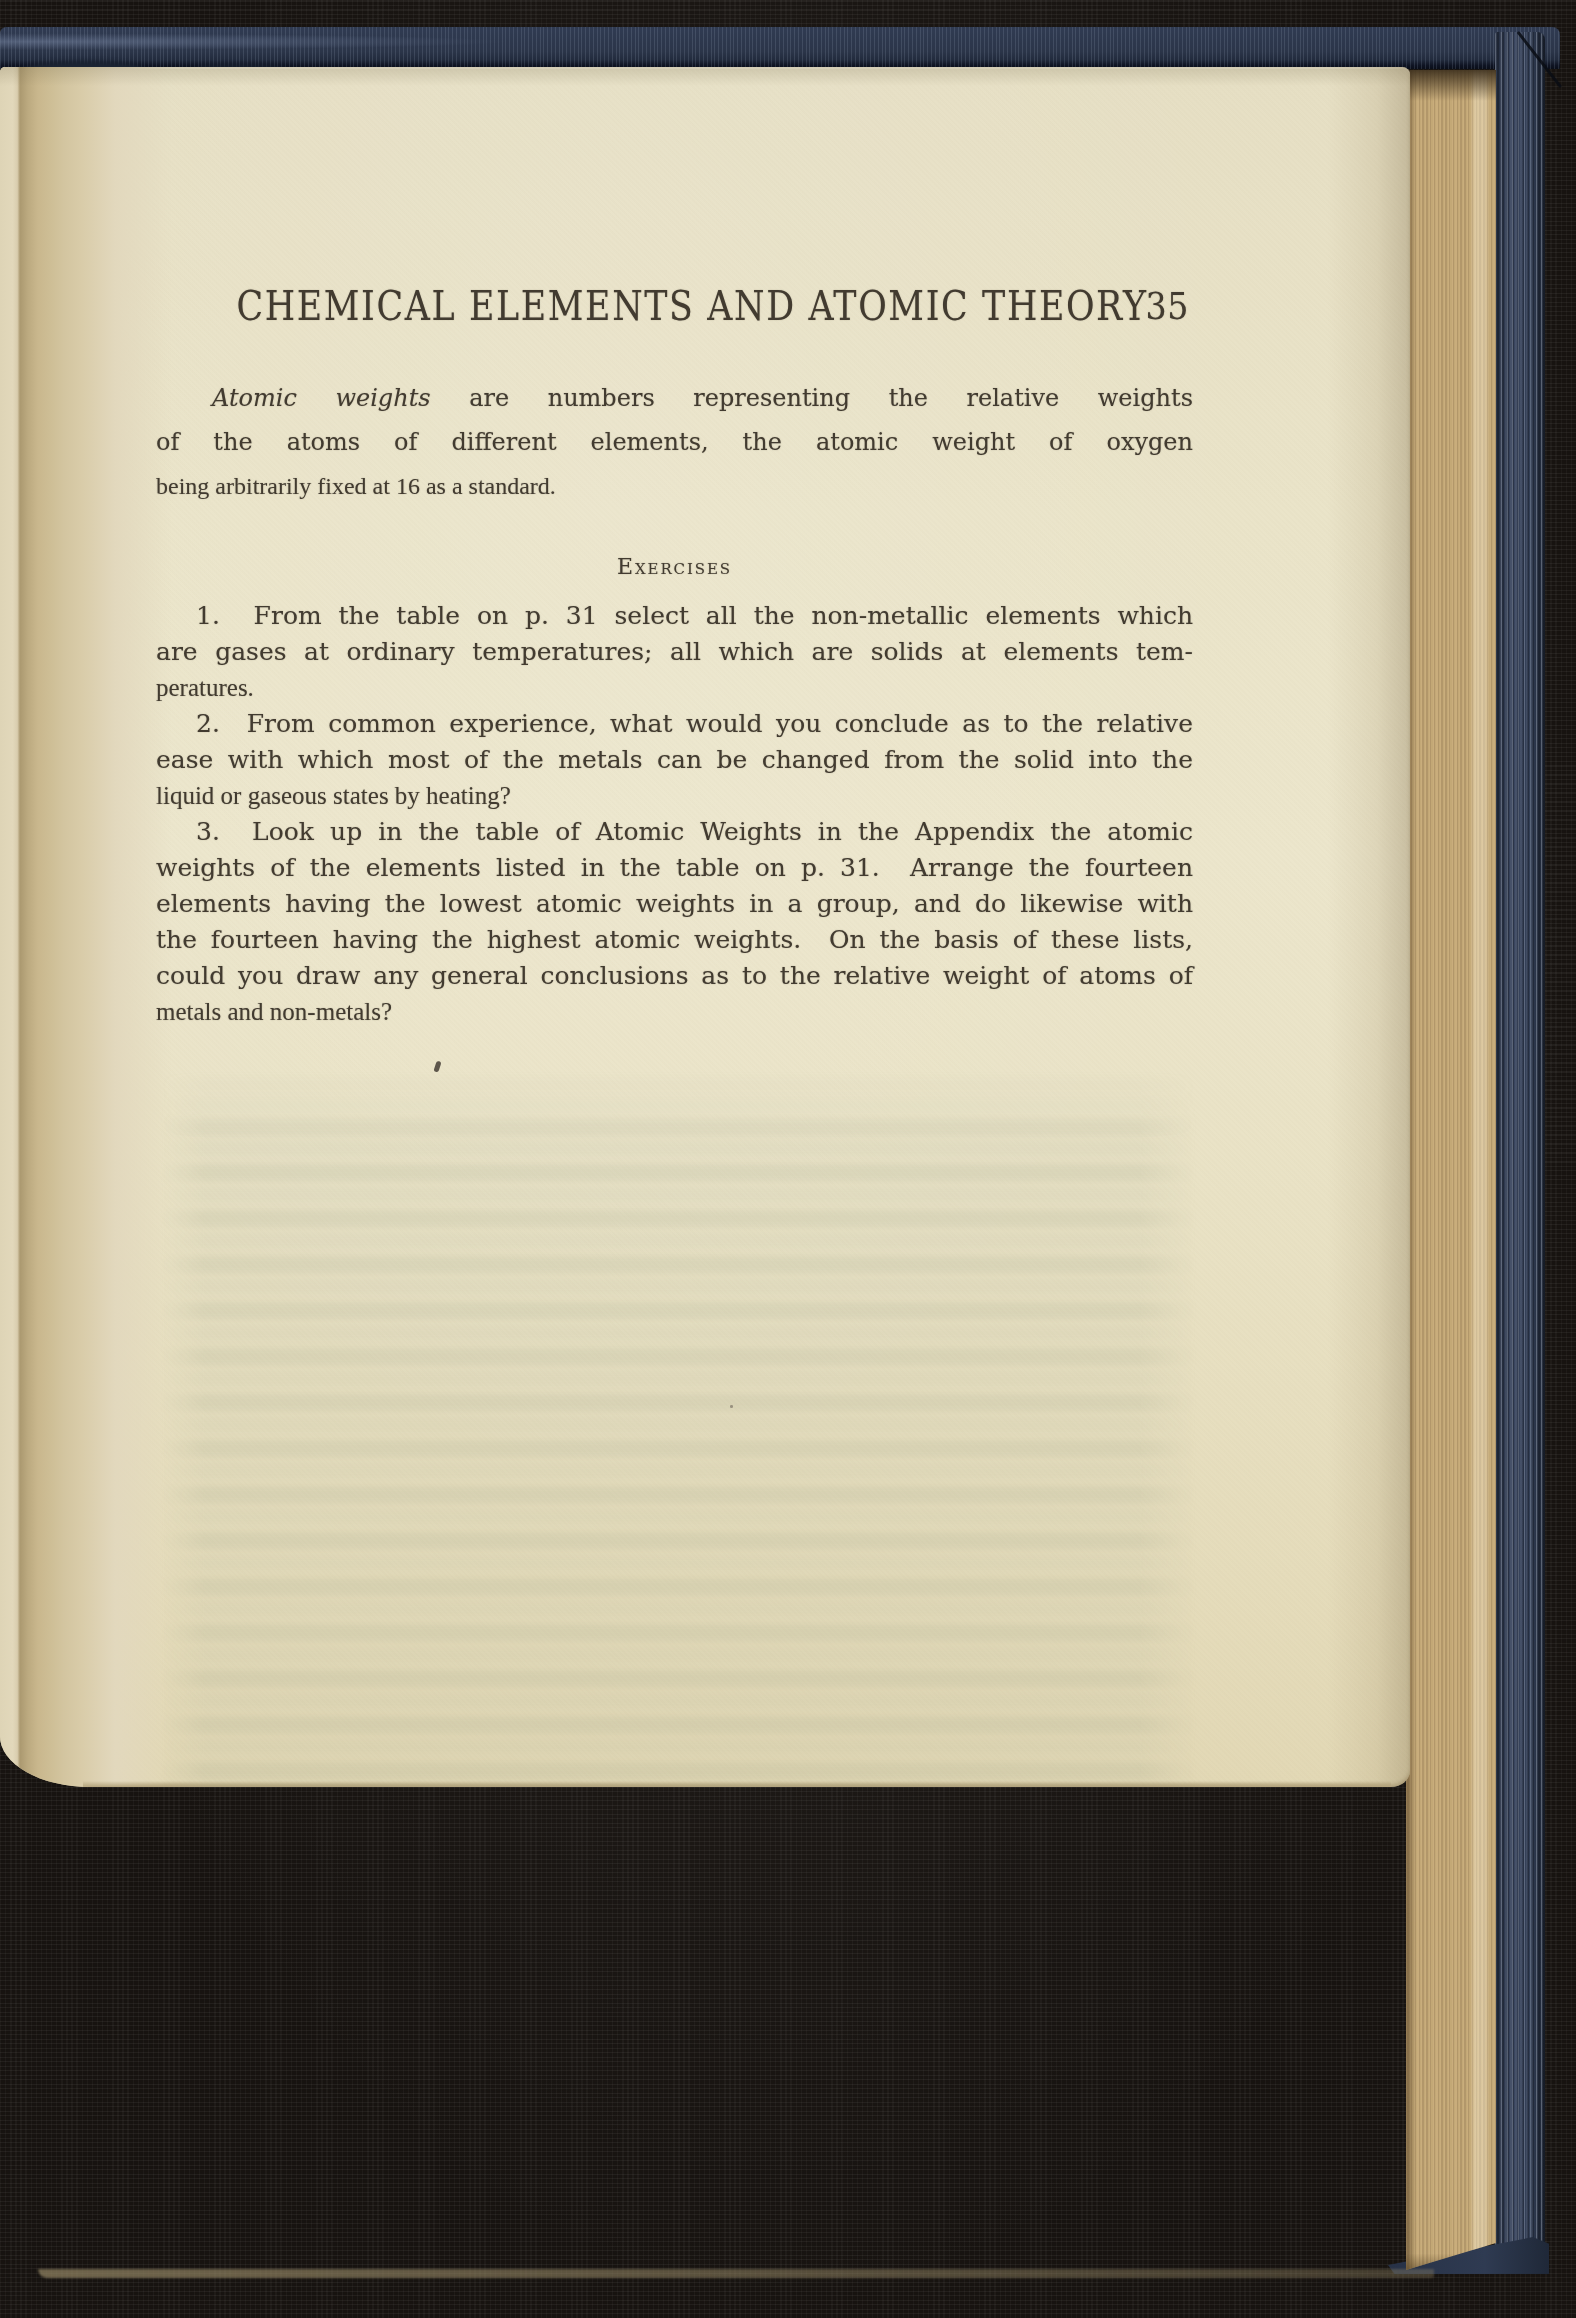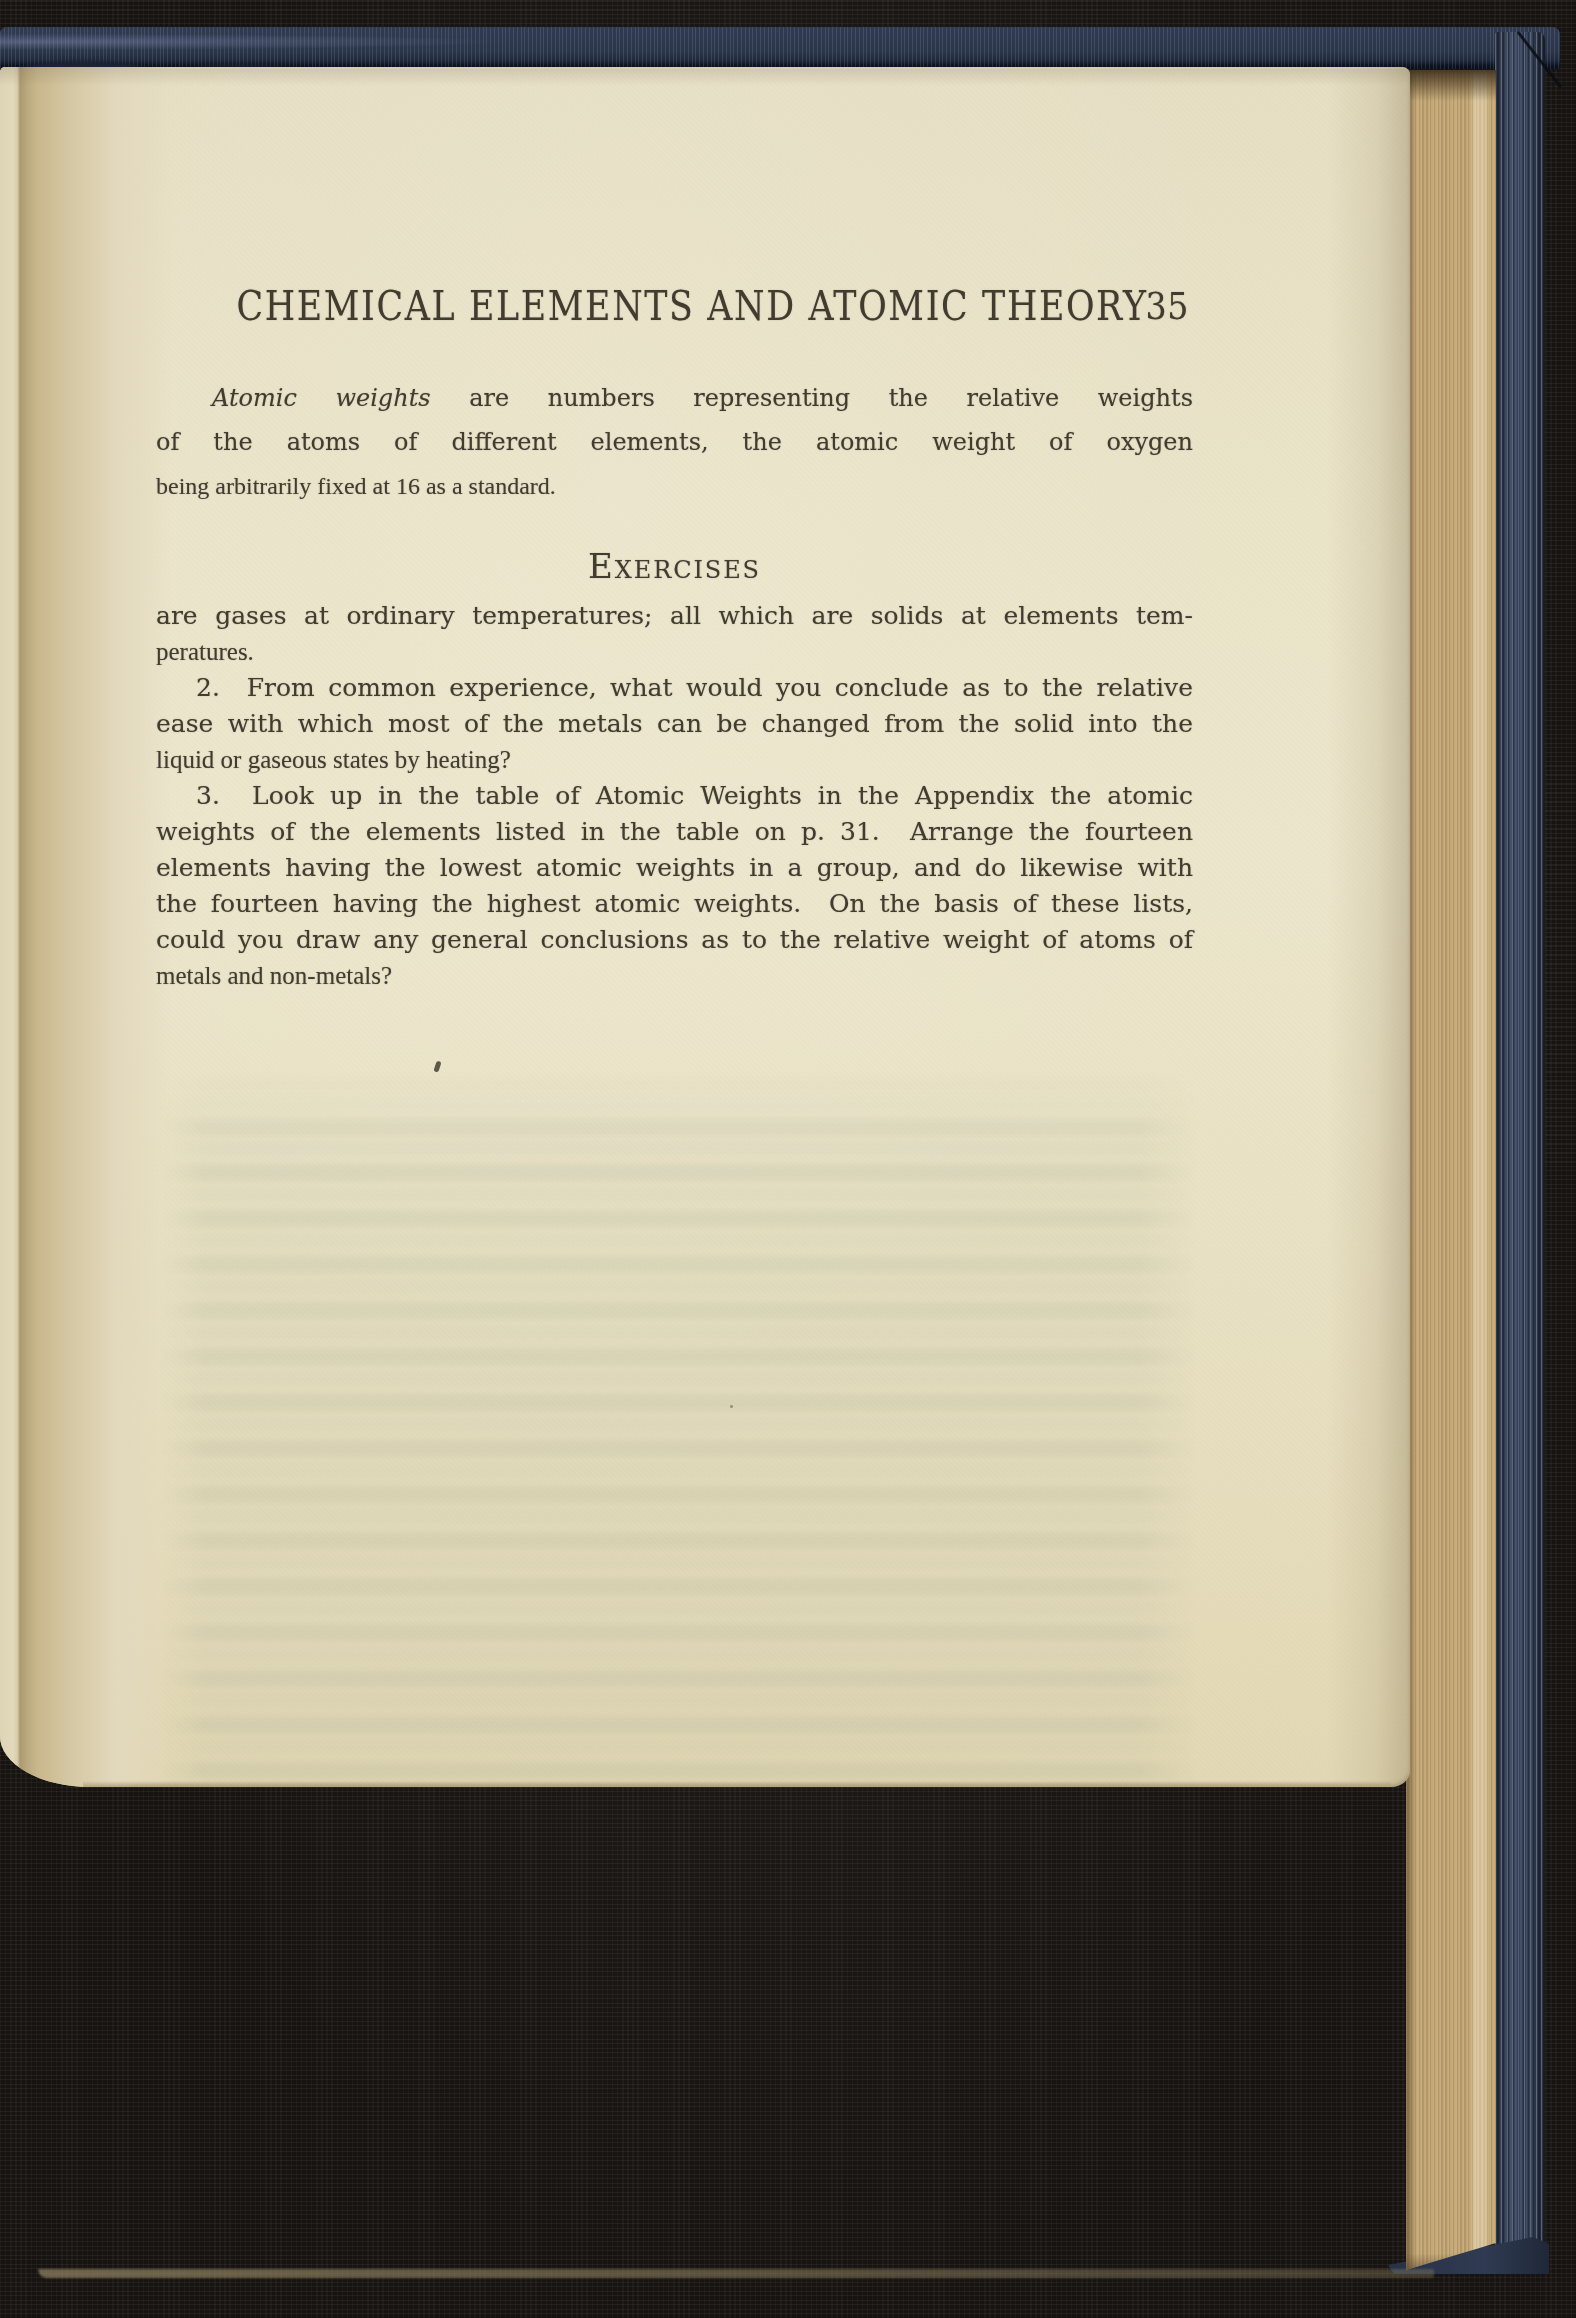--- a/index.html
+++ b/index.html
@@ -102,21 +102,21 @@
   
   .textblock{position:absolute;left:156px;top:0;width:1037px;height:100%;color:#423b30;
     text-shadow:0 0 1.3px rgba(66,59,48,0.38);}
   .runhead{position:absolute;left:0;top:218px;width:100%;height:45px;line-height:42px;
     font-size:41px;text-align:center;white-space:nowrap;}
   .runhead-title{display:inline-block;transform:scaleX(0.85);transform-origin:center;letter-spacing:1.9px;}
   .folio{position:absolute;right:1.3px;top:2.6px;font-size:37px;line-height:37px;
     display:inline-block;transform:scaleX(0.9);letter-spacing:0.6px;}
 
   .para1{position:absolute;left:0;top:309px;width:100%;font-size:24px;line-height:44px;}
-  .exhead{position:absolute;left:0;top:486px;width:100%;font-size:34px;line-height:27px;
+  .exhead{position:absolute;left:0;top:486px;width:100%;font-size:22px;line-height:27px;
     text-align:center;font-variant:small-caps;letter-spacing:1.9px;}
   .exblock{position:absolute;left:0;top:531px;width:100%;font-size:25px;line-height:36px;}
 
   .jline{white-space:pre-wrap;text-align:justify;text-align-last:justify;}
   .jline.last{text-align-last:left;font-family:Liberation Serif, serif;}
   .ind1{padding-left:56px;}
   .ind2{padding-left:40px;}
   .ital{font-style:italic;}
 </style>
 </head>
@@ -156,20 +156,21 @@
 
       <div class="para1">
         <div class="jline ind1"><span class="ital">Atomic weights</span> <span>are numbers representing the relative weights</span></div>
         <div class="jline"><span>of the atoms of different elements, the atomic weight of oxygen</span></div>
         <div class="jline last"><span>being arbitrarily fixed at 16 as a standard.</span></div>
       </div>
 
       <div class="exhead">Exercises</div>
 
       <div class="exblock">
+        <div class="jline ind2"><span>1.  From the table on p. 31 select all the non-metallic elements which</span></div>
         <div class="jline"><span>are gases at ordinary temperatures; all which are solids at elements tem-</span></div>
         <div class="jline last"><span>peratures.</span></div>
 
         <div class="jline ind2"><span>2.  From common experience, what would you conclude as to the relative</span></div>
         <div class="jline"><span>ease with which most of the metals can be changed from the solid into the</span></div>
         <div class="jline last"><span>liquid or gaseous states by heating?</span></div>
 
         <div class="jline ind2"><span>3.  Look up in the table of Atomic Weights in the Appendix the atomic</span></div>
         <div class="jline"><span>weights of the elements listed in the table on p. 31.  Arrange the fourteen</span></div>
         <div class="jline"><span>elements having the lowest atomic weights in a group, and do likewise with</span></div>

